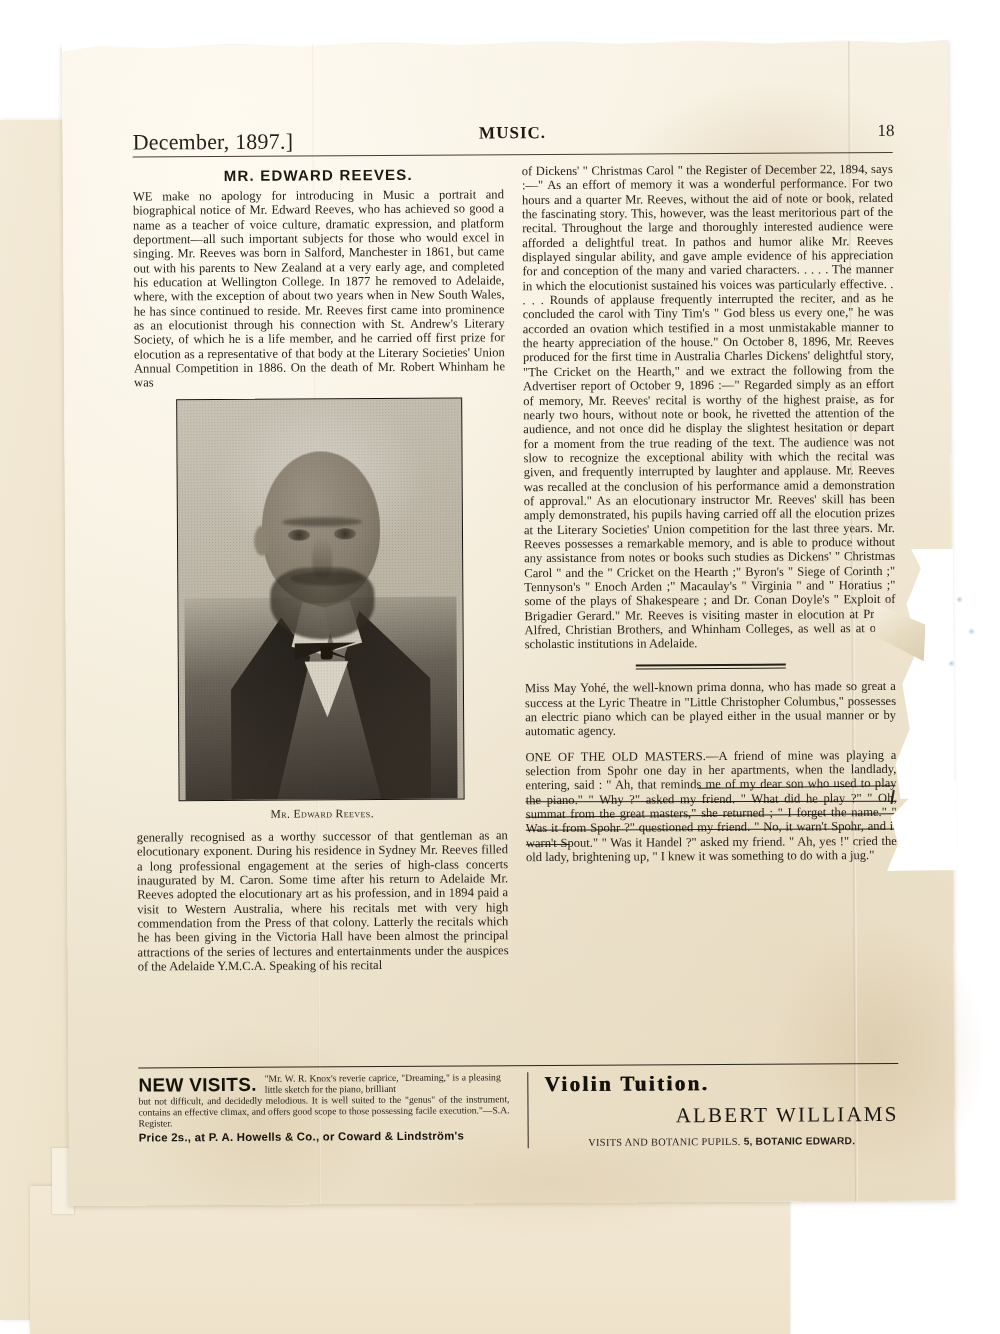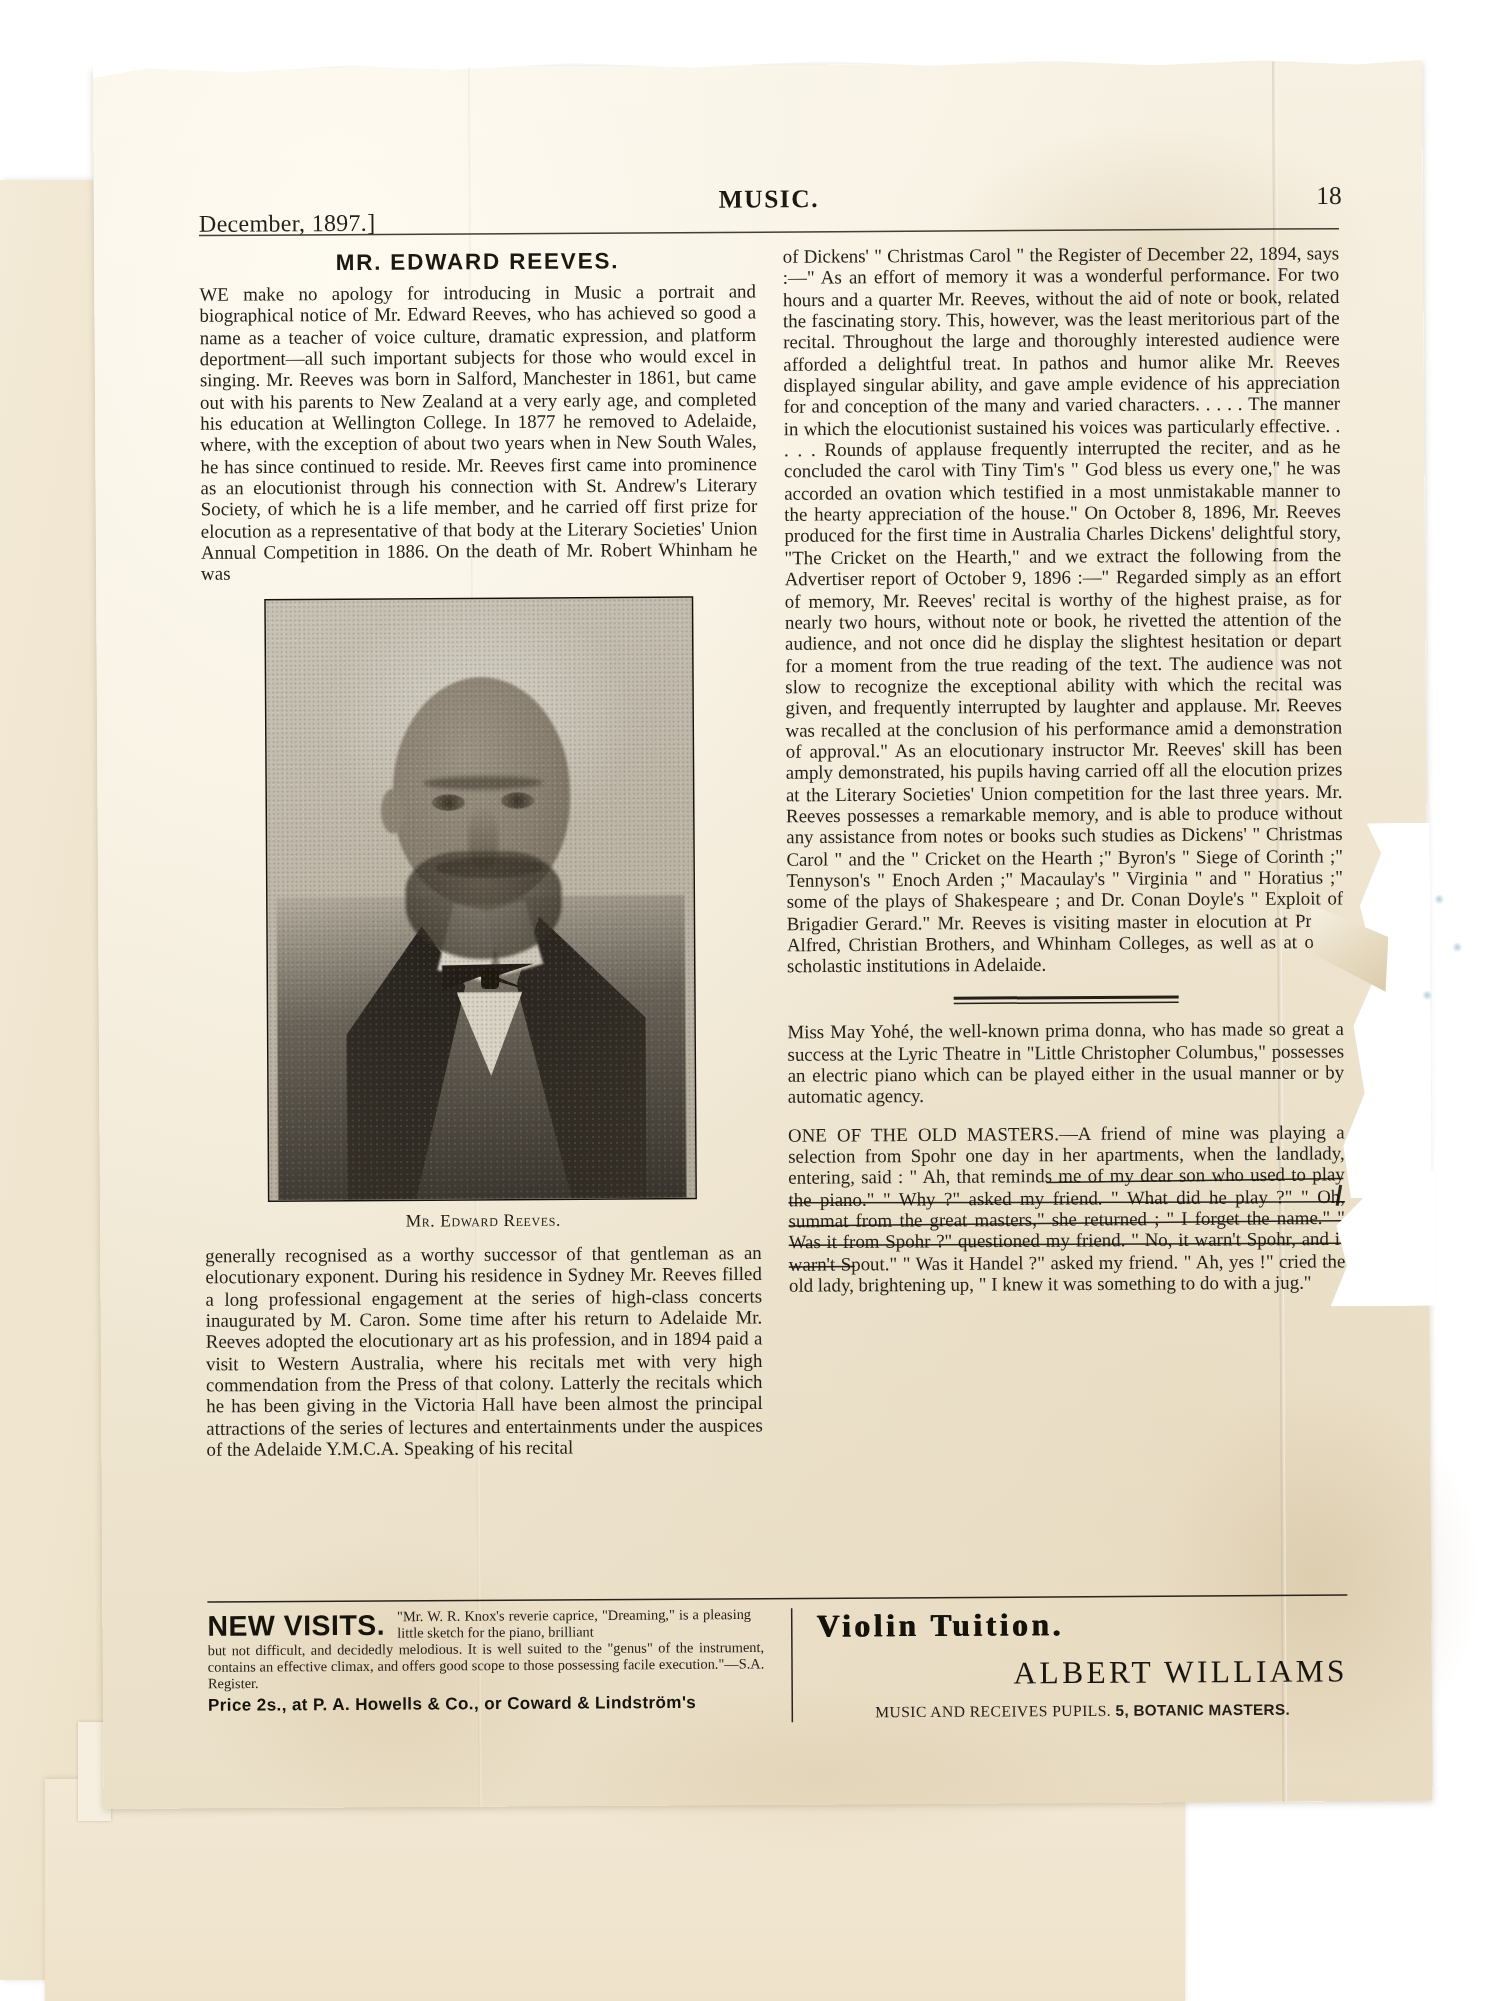--- a/index.html
+++ b/index.html
@@ -65,21 +65,21 @@
   .tear-bottom-right{
     position:absolute;right:-4px;top:740px;width:70px;height:90px;background:#ffffff;
     clip-path:polygon(100% 0%,100% 100%,0% 100%,16% 70%,6% 40%,34% 18%,18% 0%);
   }
   .speckle{position:absolute;width:7px;height:7px;border-radius:50%;
            background:radial-gradient(circle,rgba(150,190,210,.75),rgba(255,255,255,0) 70%);}
 
   
   .page-inner{position:absolute;left:70px;top:80px;width:760px;}
   .runhead{position:relative;height:26px;}
-  .runhead .rh-left{position:absolute;left:0;top:16px;font-size:16px;letter-spacing:.2px;color:#241f18;}
+  .runhead .rh-left{position:absolute;left:0;top:4px;font-size:22px;letter-spacing:.2px;color:#241f18;}
   .runhead .rh-mid{position:absolute;left:0;right:0;text-align:center;font-size:17px;
                    letter-spacing:1px;color:#1d1912;font-weight:700;}
   .runhead .rh-right{position:absolute;right:-2px;top:0;font-size:17px;color:#241f18;}
   .rule-head{margin-top:5px;border-top:1.6px solid #2a241b;width:100%;opacity:.88;}
 
   
   .cols{position:relative;margin-top:9px;display:flex;gap:18px;}
   .col{width:371px;}
   .col-left{position:relative;}
   .col-right{position:relative;}
@@ -283,21 +283,21 @@
 
       <div class="ad-left">
         <span class="nm-head">NEW VISITS.</span><span class="nm-quote">"Mr. W. R. Knox's reverie caprice, "Dreaming," is a pleasing little sketch for the piano, brilliant</span>
         <div class="nm-rest">but not difficult, and decidedly melodious. It is well suited to the "genus" of the instrument, contains an effective climax, and offers good scope to those possessing facile execution."—S.A. Register.</div>
         <div class="nm-price">Price 2s., at P. A. Howells &amp; Co., or Coward &amp; Lindström's</div>
       </div>
 
       <div class="ad-right">
         <div class="vt-head">Violin Tuition.</div>
         <div class="vt-name">ALBERT WILLIAMS</div>
-        <div class="vt-sub"><span class="vt-smallcaps">MUSIC AND RECEIVES PUPILS.</span> <b>5, BOTANIC MASTERS.</b></div>
+        <div class="vt-sub"><span class="vt-smallcaps">VISITS AND BOTANIC PUPILS.</span> <b>5, BOTANIC EDWARD.</b></div>
       </div>
 
     </div>
   </div>
 
   <div class="tear-right"></div>
   <div class="tear-flap"></div>
   <div class="tear-bottom-right"></div>
 </div>
 

